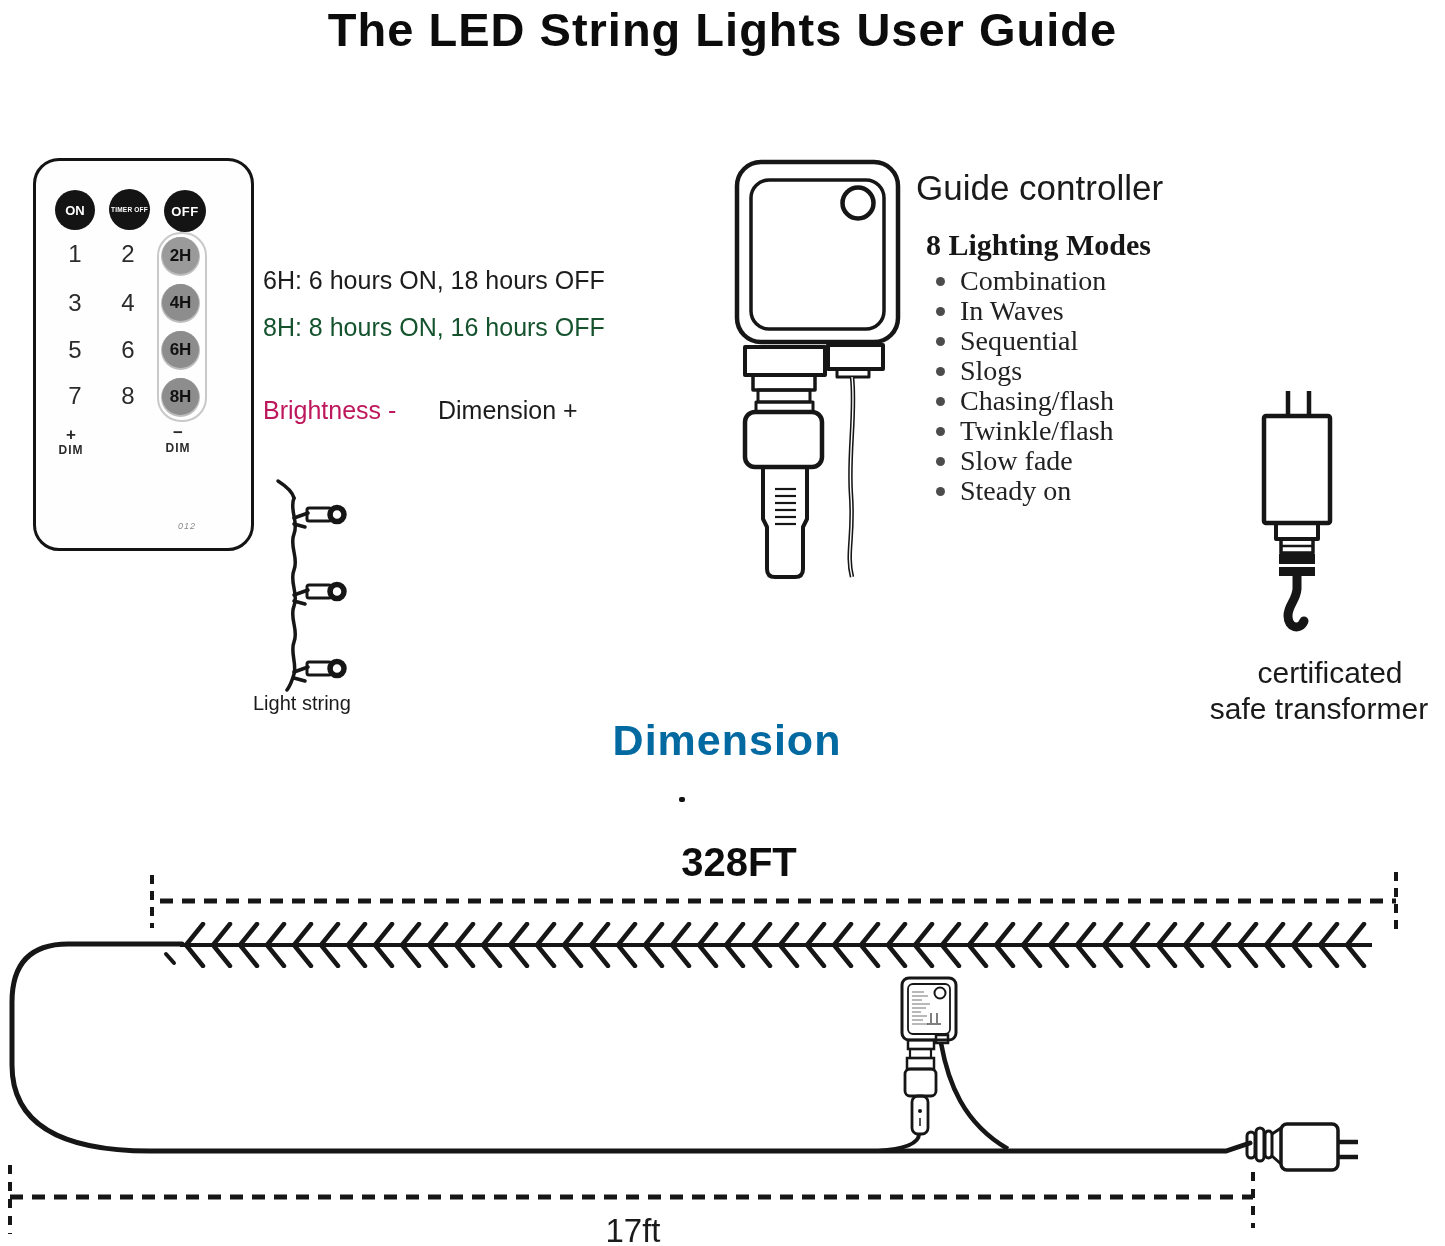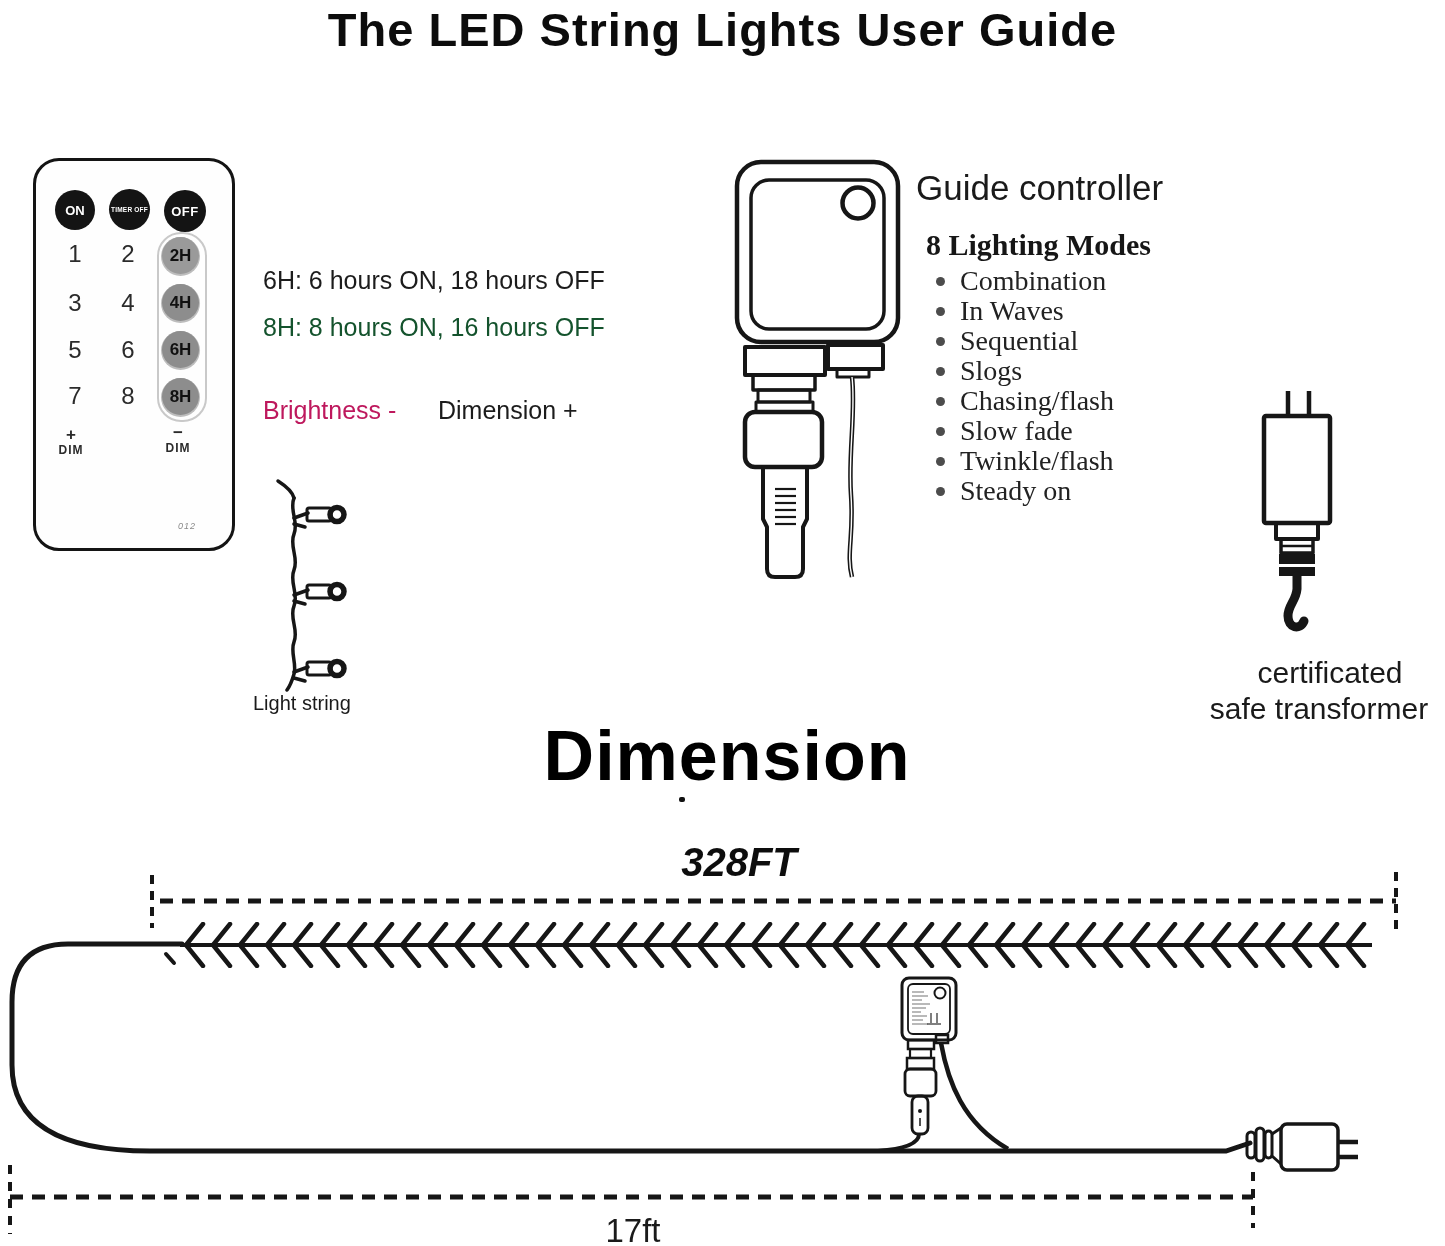--- a/index.html
+++ b/index.html
@@ -5,21 +5,21 @@
   html,body{margin:0;padding:0;background:#fff;}
   .page{position:relative;width:1445px;height:1246px;background:#ffffff;overflow:hidden;
         font-family:"Liberation Sans",sans-serif;color:#161616;}
   .abs{position:absolute;}
 
   
   .title{left:0;top:2px;width:1445px;text-align:center;font-size:47px;font-weight:800;
          letter-spacing:1px;color:#0c0c0c;}
 
   
-  .remote{left:33px;top:158px;width:202px;height:393px;border:3px solid #141414;
+  .remote{left:33px;top:158px;width:221px;height:393px;border:3px solid #141414;
           border-radius:26px;background:#fefefe;box-sizing:border-box;text-decoration:underline;}
   .pwr{position:absolute;border-radius:50%;background:#141414;color:#fff;
        display:flex;align-items:center;justify-content:center;font-weight:700;text-align:center;}
   .pwr-on{left:19px;top:29px;width:40px;height:40px;font-size:13px;}
   .pwr-toff{left:73px;top:28px;width:41px;height:41px;font-size:6.5px;letter-spacing:.2px;}
   .pwr-off{left:128px;top:29px;width:42px;height:42px;font-size:13px;letter-spacing:.5px;}
   .pill{position:absolute;left:121px;top:71px;width:46px;height:186px;border:2px solid #c9c9c9;
         border-radius:24px;}
   .tbtn{position:absolute;left:126px;width:37px;height:37px;border-radius:50%;background:#8d8d8d;
         color:#111;display:flex;align-items:center;justify-content:center;
@@ -55,25 +55,25 @@
   .mc-item{height:30px;display:flex;align-items:center;}
   .bullet{width:9px;height:9px;border-radius:50%;background:#4c4c4c;margin-right:15px;flex:0 0 auto;}
   .mc-item span.lbl{font-family:"Liberation Serif",serif;font-size:28px;color:#222;line-height:30px;}
 
   
   .transformer{left:1255px;top:388px;}
   .tf1{left:1210px;top:656px;width:240px;text-align:center;font-size:30px;color:#1a1a1a;}
   .tf2{left:1186px;top:692px;width:266px;text-align:center;font-size:30px;color:#1a1a1a;}
 
   
-  .dhead{left:427px;top:716px;width:600px;text-align:center;font-size:70px;font-weight:800;
-         color:#000000;letter-spacing:1px;}
+  .dhead{left:427px;top:716px;width:600px;text-align:center;font-size:43px;font-weight:800;
+         color:#0369a1;letter-spacing:1px;}
   .ddot{left:679px;top:797px;width:6px;height:5px;background:#111;border-radius:2px;}
   .len-total{left:639px;top:840px;width:200px;text-align:center;font-size:40px;font-weight:800;
-             color:#0d0d0d;font-style:italic;}
+             color:#0d0d0d;}
   .dimsvg{left:0;top:830px;}
   .len-lead{left:533px;top:1212px;width:200px;text-align:center;font-size:33px;color:#1a1a1a;}
 </style>
 </head>
 <body>
 
 <div class="page">
 
   <div class="abs title">The LED String Lights User Guide</div>
 
@@ -185,25 +185,25 @@
     <div class="mc-item">
       <span class="bullet"></span>
       <span class="lbl">Slogs</span>
       </div>
     <div class="mc-item">
       <span class="bullet"></span>
       <span class="lbl">Chasing/flash</span>
       </div>
     <div class="mc-item">
       <span class="bullet"></span>
+      <span class="lbl">Twinkle/flash</span>
+      </div>
+    <div class="mc-item">
+      <span class="bullet"></span>
       <span class="lbl">Slow fade</span>
-      </div>
-    <div class="mc-item">
-      <span class="bullet"></span>
-      <span class="lbl">Twinkle/flash</span>
       </div>
     <div class="mc-item">
       <span class="bullet"></span>
       <span class="lbl">Steady on</span>
       </div>
   </div>
 
   <svg class="abs transformer" width="160" height="270" viewBox="0 0 160 270">
     <g fill="none" stroke="#161616" stroke-linejoin="round">
       <line x1="33" y1="3" x2="33" y2="28" stroke-width="4.5"></line>

